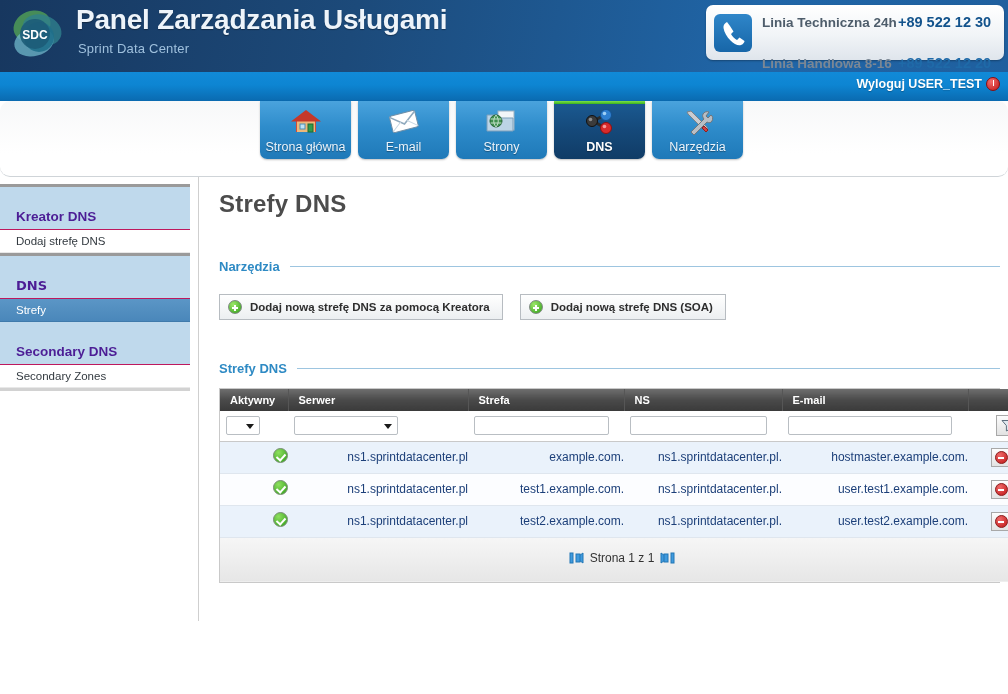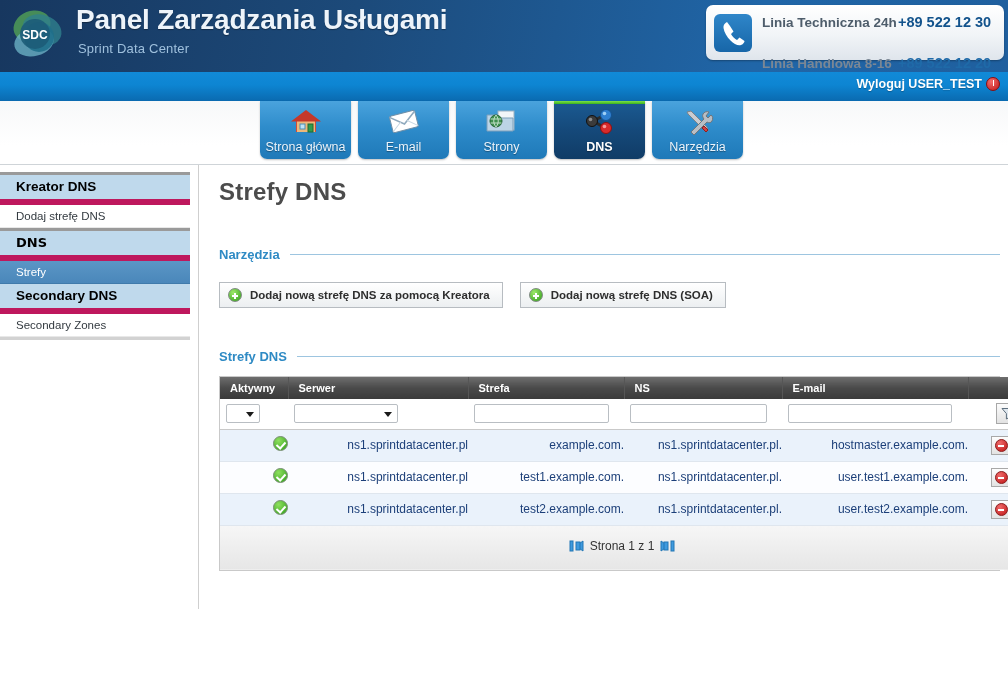--- a/index.html
+++ b/index.html
@@ -81,23 +81,24 @@
     background: radial-gradient(circle at 35% 30%, #f36c6c, #c01818);
     border: 1px solid #8d0d0d; position: relative;
   }
   .power-icon::after {
     content:''; position:absolute; left:5.5px; top:1.5px;
     width:1.5px; height:6px; background:#fff;
   }
 
   
   .tabbar {
-    position: relative; height: 64px;
+    position: relative; height: 76px;
     background: linear-gradient(#f7f8f9 0%, #ffffff 70%);
     border-bottom: 1px solid #cfd4d8;
+    border-radius: 10px;
   }
   .tabs { position:absolute; left:260px; top:0; display:flex; gap:7px; }
   .tab {
     width: 91px; height: 58px;
     border-radius: 0 0 7px 7px;
     background: linear-gradient(#4aa3dd 0%, #2e8ccb 45%, #1f79b8 100%);
     position: relative;
     box-shadow: 0 1px 2px rgba(0,0,0,.25);
     text-align: center;
     padding-top: 4px;
@@ -121,24 +122,24 @@
   .body-wrap { position: relative; height: 545px; background:#fff; }
   .vdivider {
     position:absolute; left:198px; top:0; width:1px; height:444px;
     background:#cfcfcf;
   }
 
   
   .sidebar { position:absolute; left:0; top:7px; width:190px; }
   .menu-group-top { height:3px; background:#9a9a9a; }
   .menu-head {
-    background:#bfd9ec; color:#000000;
+    background:#bfd9ec; color:#4c1d95;
     font-size:13.5px; font-weight:bold;
-    padding:4px 0 5px 16px;
-    border-bottom:6px solid #be185d;
+    padding:22px 0 5px 16px;
+    border-bottom:1px solid #be185d;
   }
   .menu-head.thin { font-weight:bold; font-family:"DejaVu Sans", sans-serif; font-size:13px; }
   .menu-item {
     color:#333a40; font-size:11.5px;
     padding:5px 0 5px 16px;
     border-bottom:1px solid #e8e8e8;
     background:#fff;
   }
   .menu-item.selected {
     background: linear-gradient(#5b96c6, #4a87ba);

